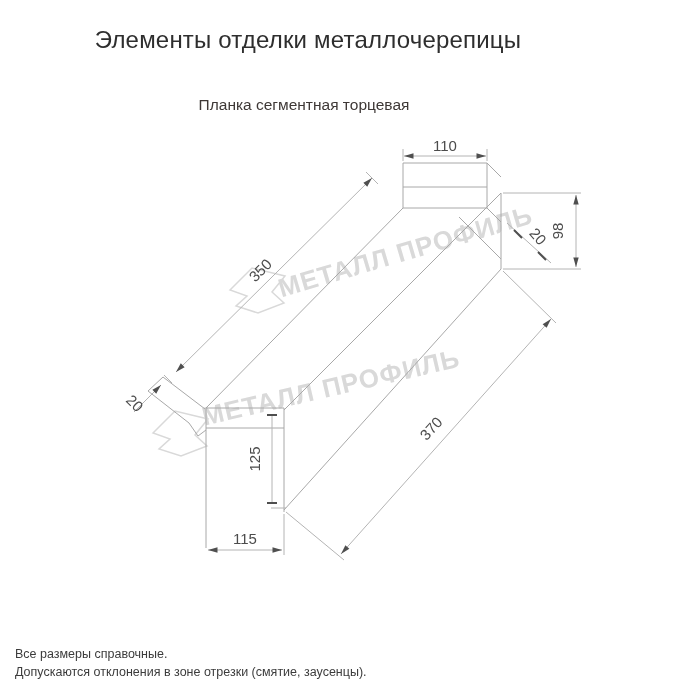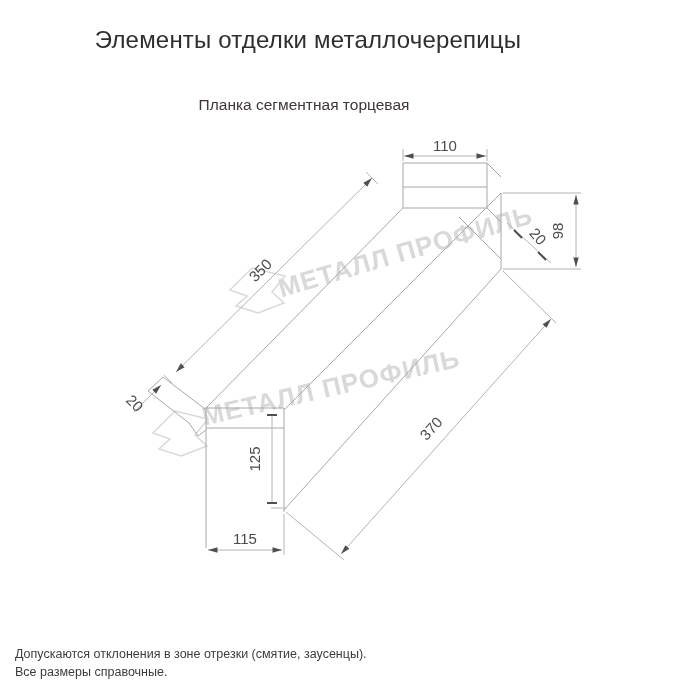--- a/index.html
+++ b/index.html
@@ -142,15 +142,15 @@
     <line class="dimln" x1="286" y1="512" x2="344" y2="560"></line>
     <line class="dimln" x1="503" y1="271" x2="556" y2="323"></line>
     <line class="dimln" x1="341" y1="554" x2="551" y2="319"></line>
     <use href="#arr" class="arr" transform="translate(341,554) rotate(-48)"></use>
     <use href="#arr" class="arr" transform="translate(551,319) rotate(132)"></use>
     <text class="dim" x="0" y="0" text-anchor="middle" transform="translate(435,432) rotate(-47)">370</text>
   </g>
 </svg>
 
 <div class="footer-notes">
+  <div>Все размеры справочные.</div>
   <div>Допускаются отклонения в зоне отрезки (смятие, заусенцы).</div>
-  <div>Все размеры справочные.</div>
 </div>
 
 </body></html>

